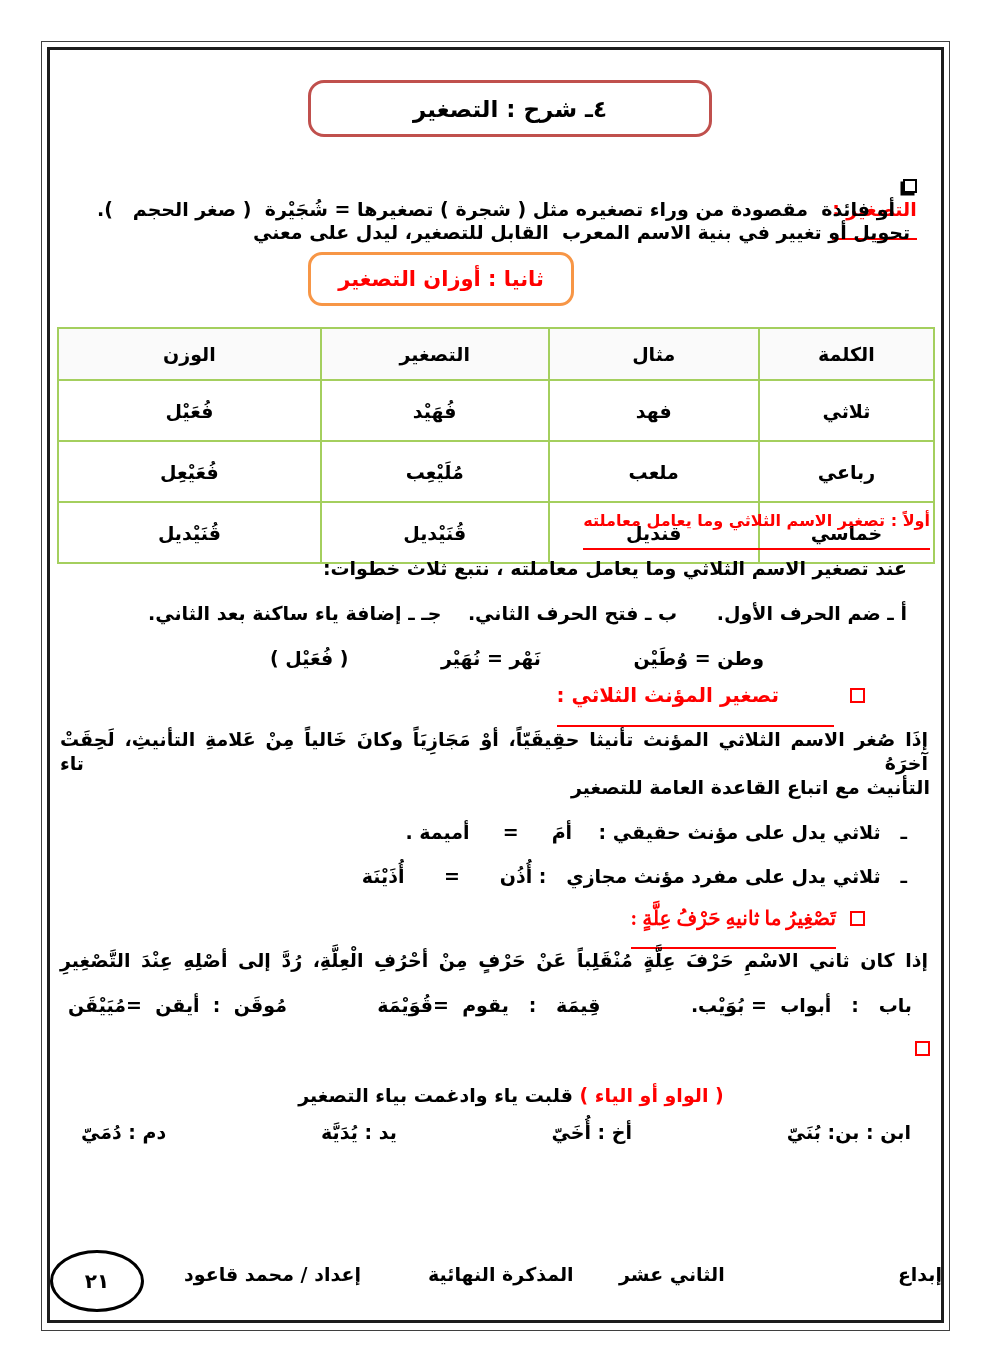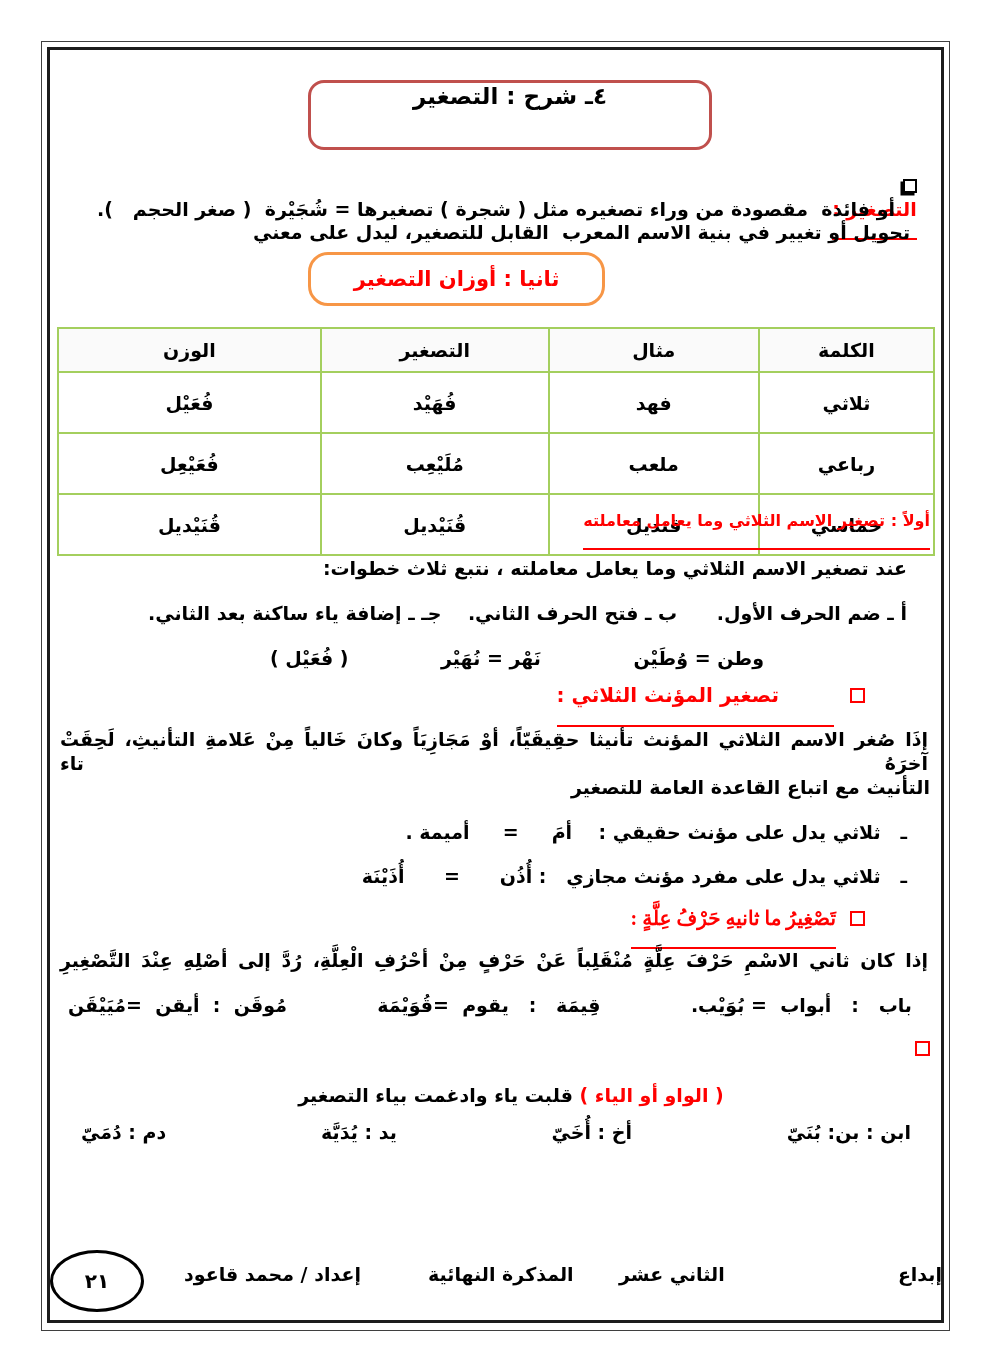--- a/index.html
+++ b/index.html
@@ -15,28 +15,28 @@
   .right { text-align:right; }
   .center { text-align:center; }
   .just { text-align:justify; text-align-last:justify; }
 
   
   .outer-frame { left:41px; top:41px; width:909px; height:1290px; border:1.5px solid #3f3f3f; }
   .inner-frame { left:47px; top:47px; width:897px; height:1276px; border:3px solid #1c1c1c; }
 
   
   .title-box {
-    left:308px; top:80px; width:404px; height:70px;
+    left:308px; top:80px; width:404px; height:57px;
     border:3.5px solid #c0504d; border-radius:16px;
-    display:flex; justify-content:center;
+    display:flex; align-items:center; justify-content:center;
     font-size:23px; font-weight:bold;
   }
   .orange-box {
-    left:308px; top:252px; width:297px; height:54px;
-    border:3px solid #f79646; border-radius:20px;
+    left:308px; top:252px; width:266px; height:54px;
+    border:3px solid #f79646; border-radius:14px;
     display:flex; align-items:center; justify-content:center;
     font-size:21px; font-weight:bold;
   }
 
   
   .sq-black {
     display:inline-block; width:14px; height:14px; background:#fff;
     border:2.2px solid #000; box-shadow:-2.5px 2.5px 0 #000; margin-left:8px;
     vertical-align:-1px;
   }
@@ -50,21 +50,21 @@
 
   
   table.wazn {
     position:absolute; left:57px; top:327px; width:878px;
     border-collapse:collapse; table-layout:fixed;
   }
   table.wazn th, table.wazn td {
     border:2.5px solid #a4cf5e; font-weight:bold; font-size:19px;
     text-align:center; vertical-align:middle; color:#000;
   }
-  table.wazn th { height:44px; background:#fafafa; }
+  table.wazn th { height:52px; background:#fafafa; }
   table.wazn td { height:61px; background:#fff; }
   .c1 { width:20%; } .c2 { width:24%; } .c3 { width:26%; } .c4 { width:30%; }
 
   .flexline { display:flex; justify-content:space-between; direction:rtl; }
 
   
   .page-ellipse {
     left:50px; top:1250px; width:94px; height:62px;
     border:3.5px solid #000; border-radius:50%;
     display:flex; align-items:center; justify-content:center;

